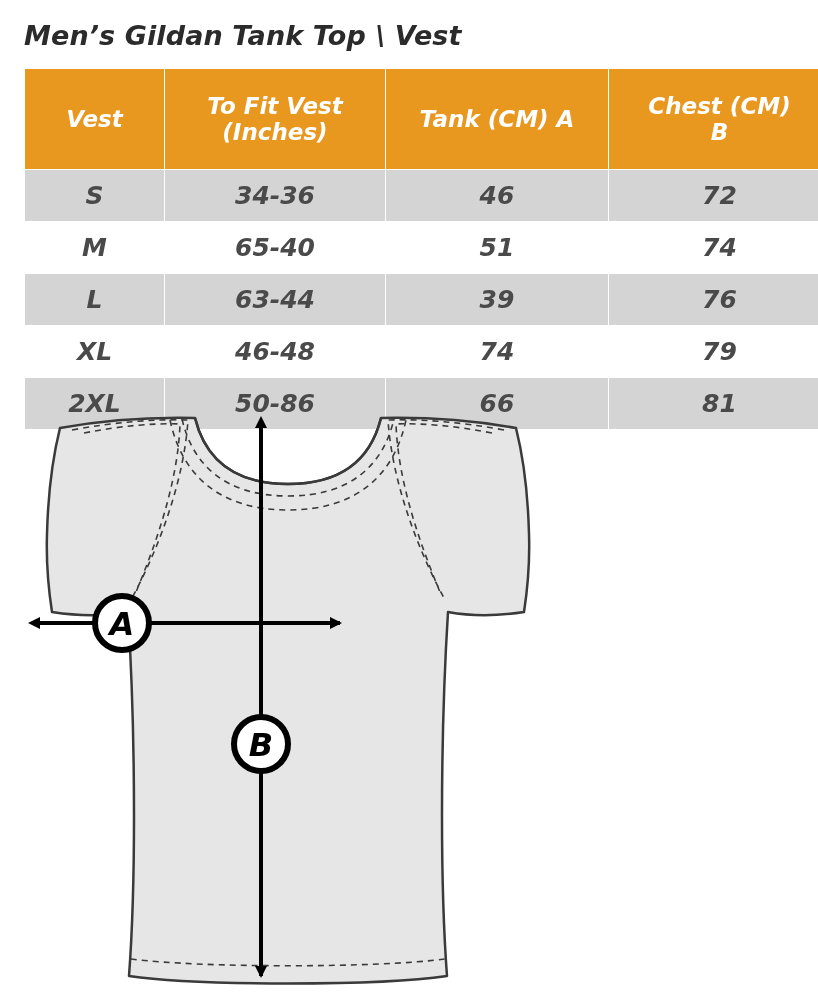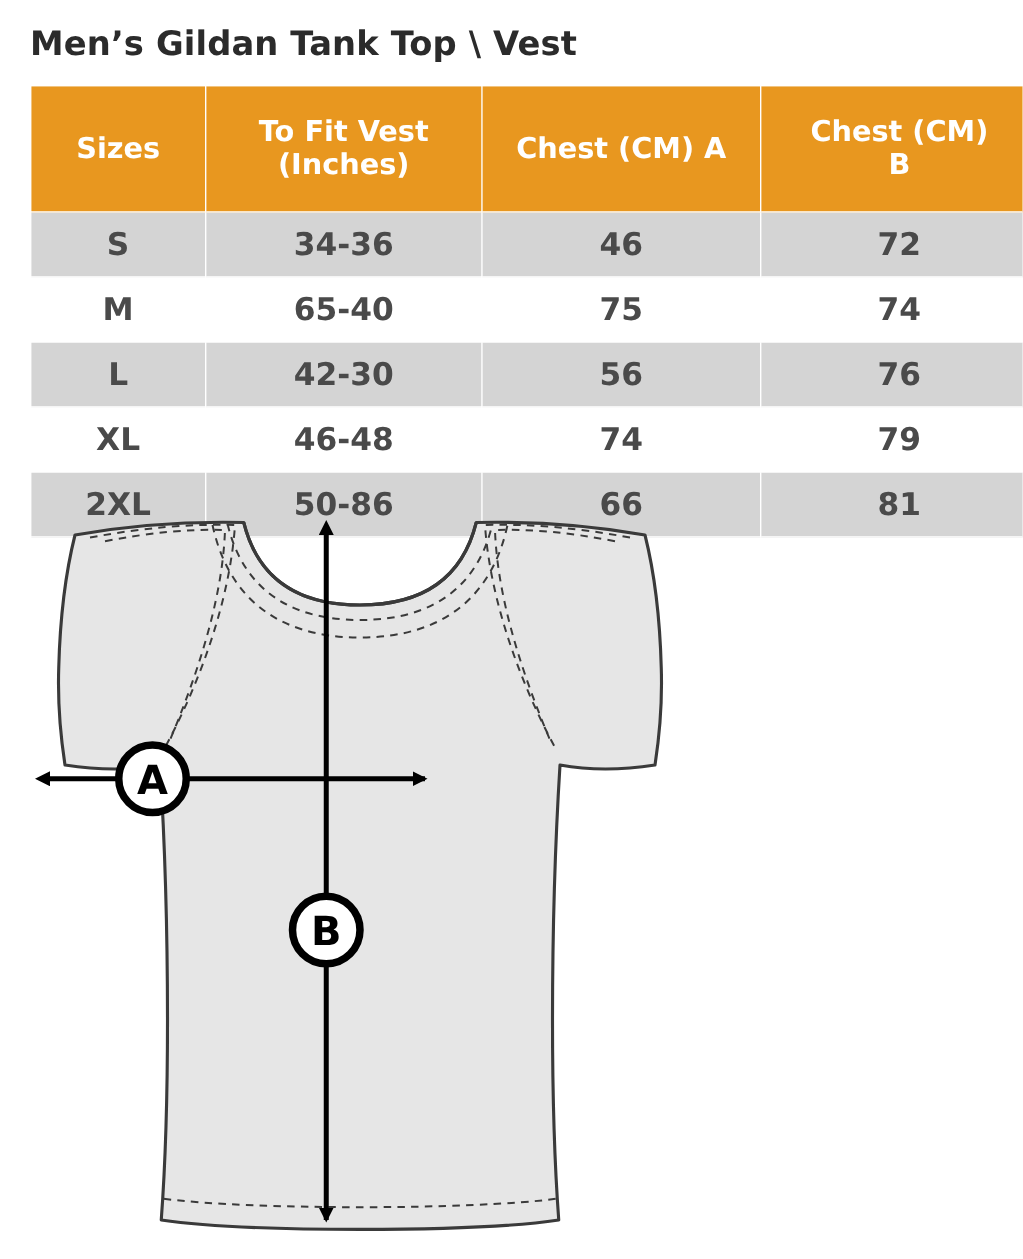--- a/index.html
+++ b/index.html
@@ -12,20 +12,21 @@
     height: 1007px;
     font-family: "DejaVu Sans", "Liberation Sans", sans-serif;
     color: #2b2b2b;
     position: relative;
     overflow: hidden;
   }
   .page {
     width: 818px;
     height: 905px;
     position: relative;
+    font-style: italic;
   }
   .title {
     position: absolute;
     left: 24px;
     top: 20px;
     font-size: 27px;
     font-weight: 700;
     color: #2b2b2b;
     letter-spacing: 0.1px;
     white-space: nowrap;
@@ -84,49 +85,49 @@
 </head>
 <body>
 
 <div class="page">
 
   <div class="title">Men’s Gildan Tank Top \ Vest</div>
 
   <table class="size-table">
     <thead>
       <tr>
-        <th class="col-size"><span>Sizes</span></th>
+        <th class="col-size"><span>Vest</span></th>
         <th class="col-chest">
           <span>To Fit Vest</span><br>
           <span>(Inches)</span>
         </th>
-        <th class="col-width"><span>Chest (CM) A</span></th>
+        <th class="col-width"><span>Tank (CM) A</span></th>
         <th class="col-length">
           <span>Chest  (CM)</span><br>
           <span>B</span>
         </th>
       </tr>
     </thead>
     <tbody>
       <tr class="shade">
         <td>S</td>
         <td>34-36</td>
         <td>46</td>
         <td>72</td>
       </tr>
       <tr class="plain">
         <td>M</td>
         <td>65-40</td>
-        <td>75</td>
+        <td>51</td>
         <td>74</td>
       </tr>
       <tr class="shade">
         <td>L</td>
-        <td>42-30</td>
-        <td>56</td>
+        <td>63-44</td>
+        <td>39</td>
         <td>76</td>
       </tr>
       <tr class="plain">
         <td>XL</td>
         <td>46-48</td>
         <td>74</td>
         <td>79</td>
       </tr>
       <tr class="shade">
         <td>2XL</td>

